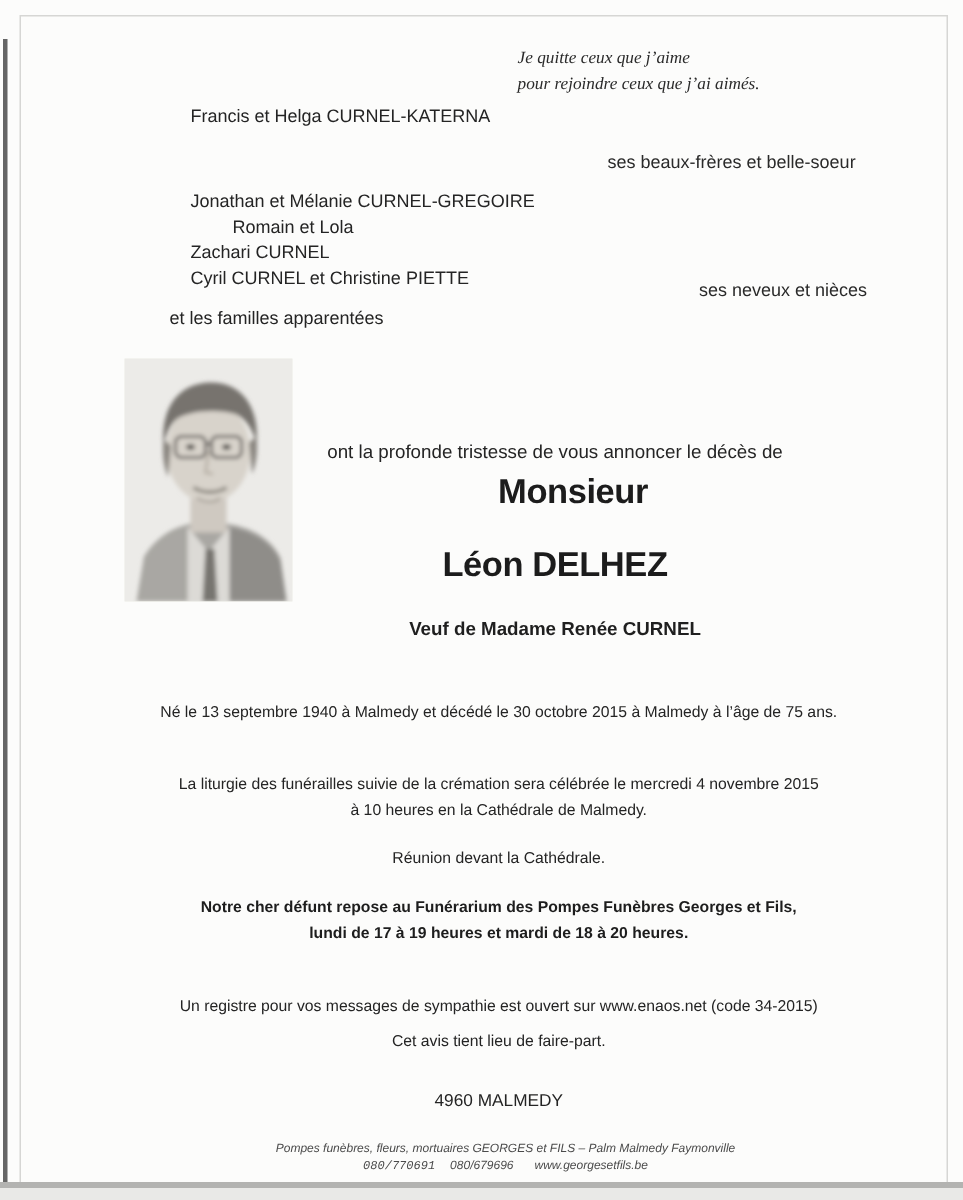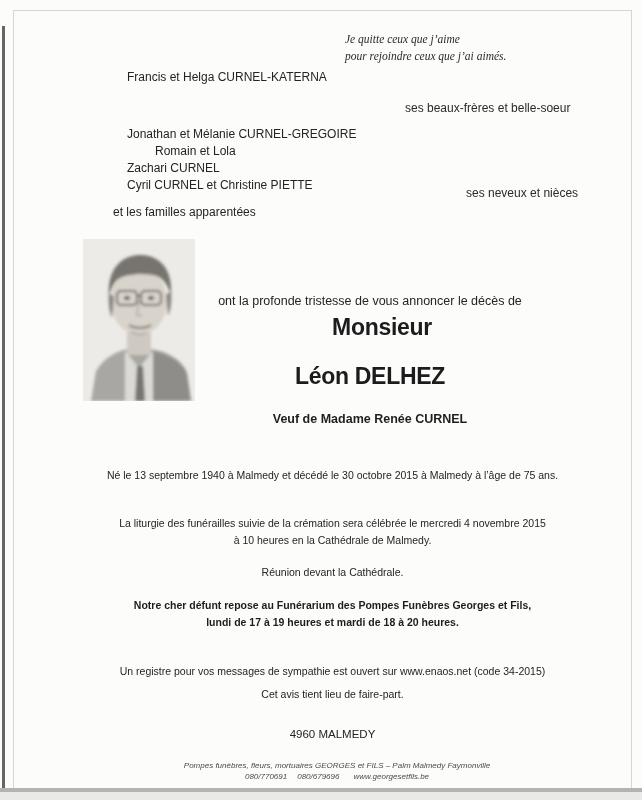--- a/index.html
+++ b/index.html
@@ -62,21 +62,21 @@
   .gathering { top: 564px; }
   .visitation { top: 597px; font-weight: bold; color: #1d1d1d; }
   .register { top: 663px; }
   .notice { top: 686px; }
   .city { top: 726px; font-size: 11.5px; }
 
   .footer {
     position: absolute; left: 32px; top: 760px; width: 610px;
     text-align: center; font-style: italic; font-size: 8px; line-height: 11px; color: #4a4a4a;
   }
-  .footer .gap1 { margin-right: 10px; }
+  .footer .gap1 { margin-right: 10px; font-family: Liberation Mono, monospace; }
   .footer .gap2 { margin-right: 14px; }
 </style>
 </head>
 <body>
 
 <div class="sheet">
 
   <div class="scan-edge-left"></div>
   <div class="page-outline"></div>
 

